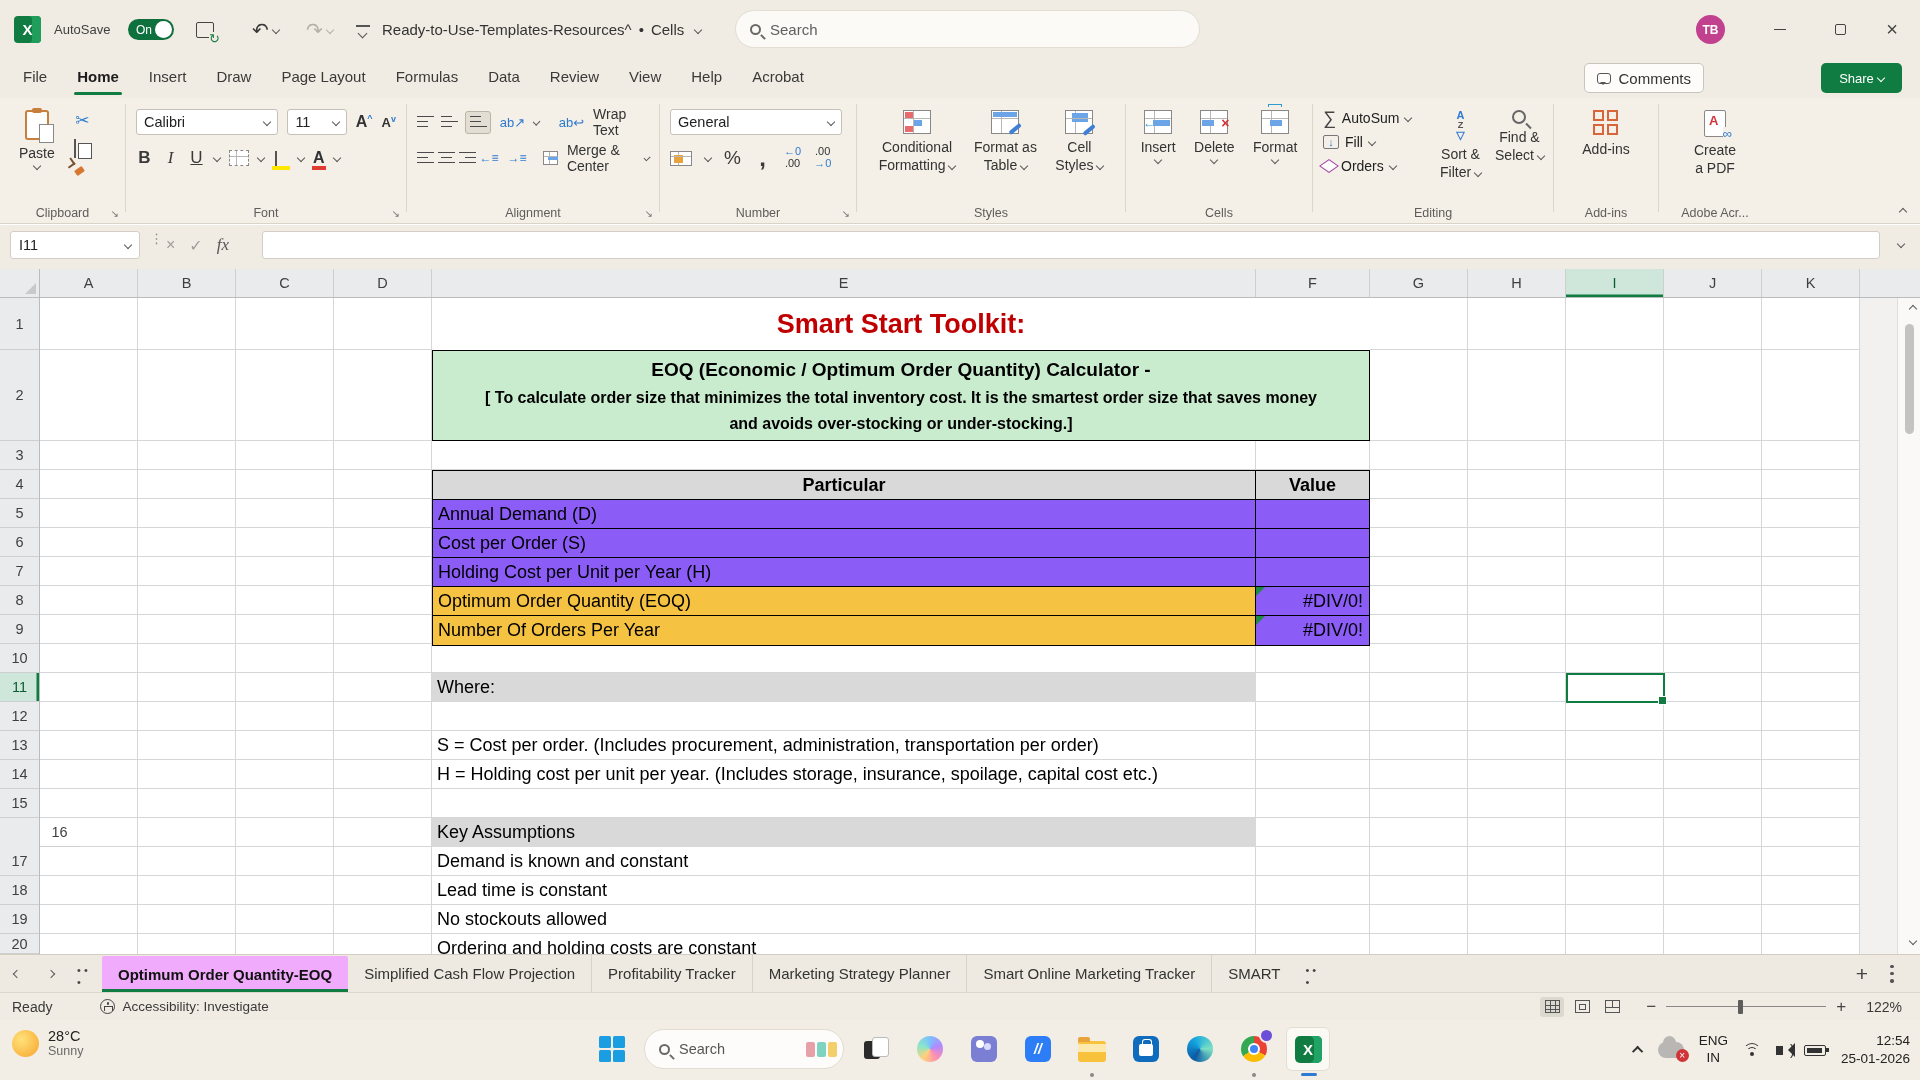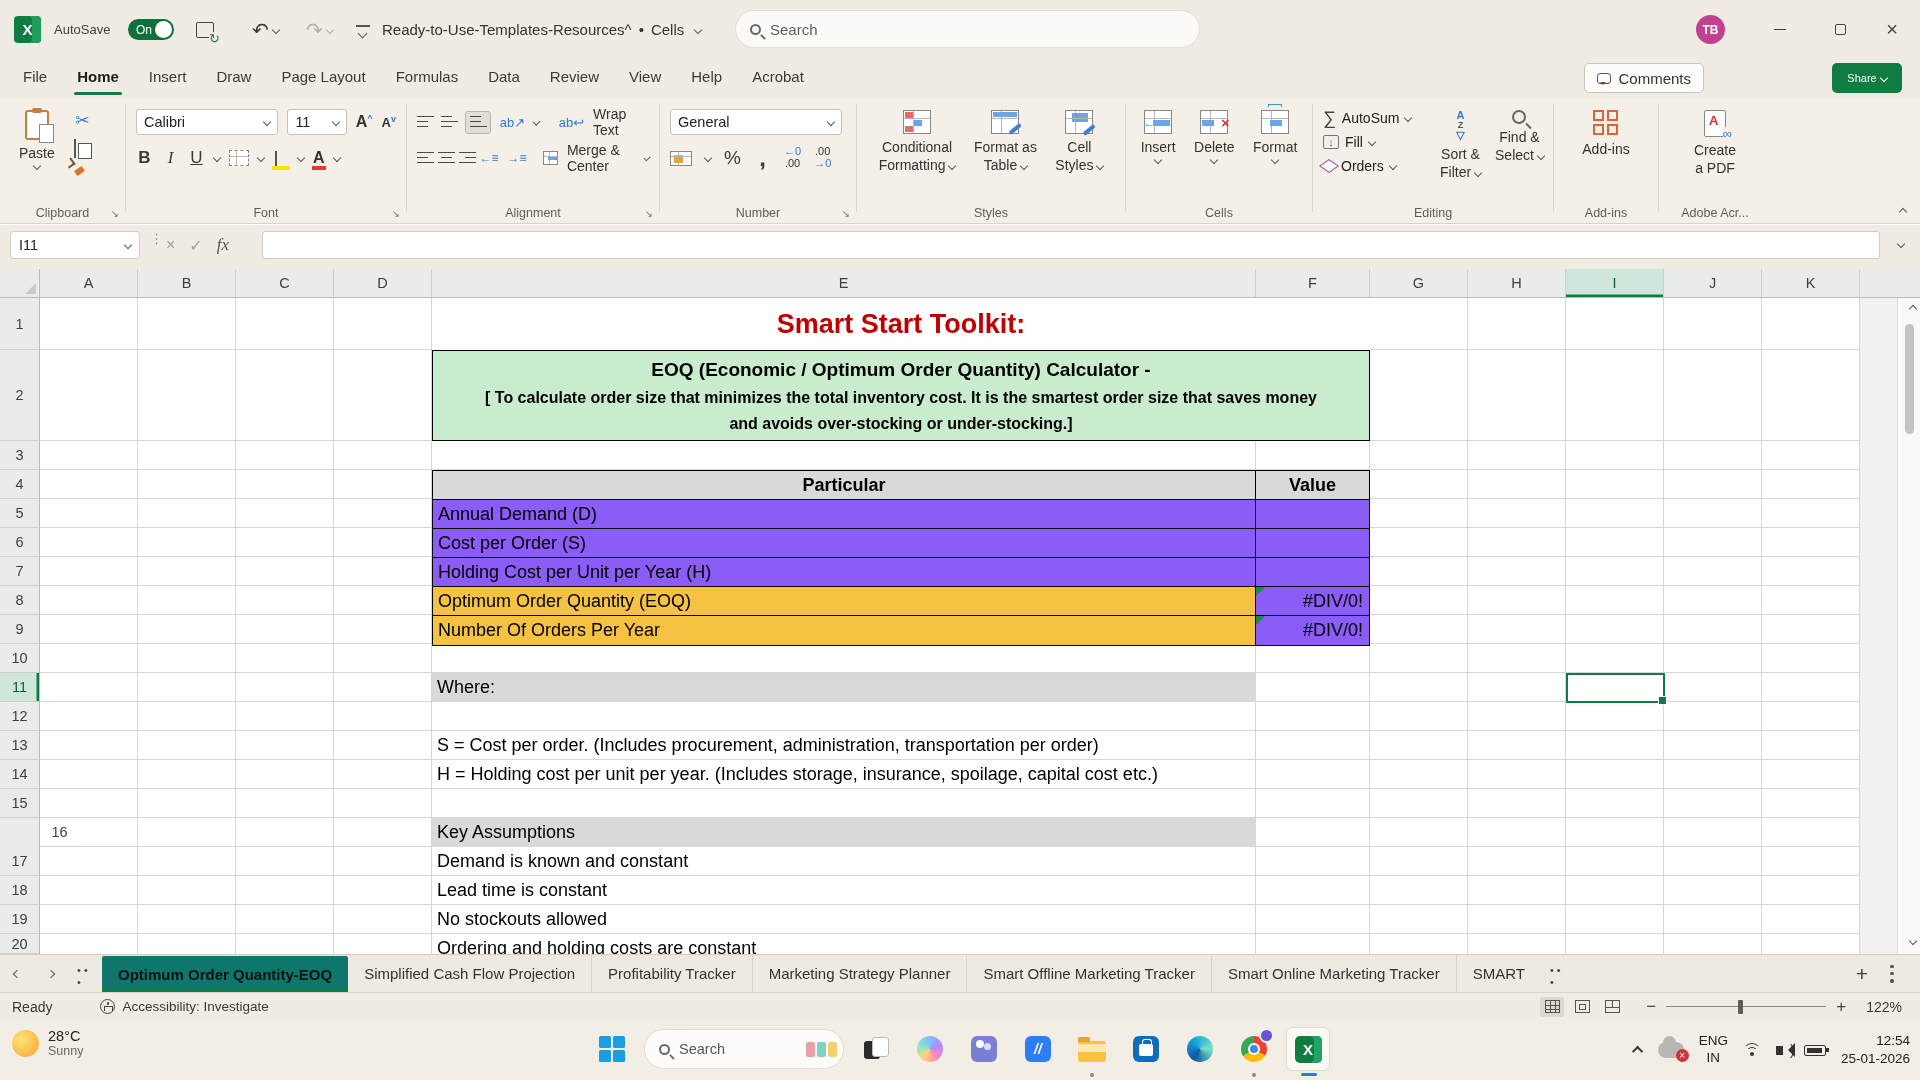--- a/index.html
+++ b/index.html
@@ -45,21 +45,21 @@
   .winbtn .box { width:11px; height:11px; border:1.6px solid #444; border-radius:2px; }
   .winbtn.close { font-size:20px; }
 
   
   .rtab { float:left; height:39px; line-height:36px; padding:0 15px; font-size:15px; color:#3b3a39; position:relative; }
   .rtab.active { font-weight:bold; color:#1d1d1d; }
   .rtab.active::after { content:""; position:absolute; left:12px; right:12px; bottom:3px; height:3px; border-radius:2px; background:#107C41; }
   .comments-btn { position:absolute; right:216px; top:4px; height:30px; border:1px solid #c9c4ba; background:#fdfcfa; border-radius:5px; display:flex; align-items:center; padding:0 12px; gap:7px; font-size:15px; color:#333; }
   .bubble { width:14px; height:11px; border:1.6px solid #555; border-radius:3px; position:relative; }
   .bubble::after { content:""; position:absolute; left:2px; bottom:-5px; border:3px solid transparent; border-top-color:#555; }
-  .share-btn { position:absolute; right:18px; top:4px; height:30px; width:70px; background:#107C41; border-radius:5px; display:flex; align-items:center; justify-content:center; font-size:11px; color:#fff; }
+  .share-btn { position:absolute; right:18px; top:4px; height:30px; width:81px; background:#107C41; border-radius:5px; display:flex; align-items:center; justify-content:center; font-size:13px; color:#fff; }
   .share-btn .cv { border-color:#fff; }
 
   
   #ribbonbody { display:flex; }
   .rgroup { position:relative; height:100%; flex:none; padding-top:8px; }
   .rgroup .glabel { position:absolute; bottom:3px; left:0; right:0; text-align:center; font-size:12.5px; color:#5f5d5b; }
   .rgroup .launcher { position:absolute; bottom:4px; right:6px; font-size:10px; color:#7a7874; }
   .gsep { width:1px; height:108px; background:#dcd6ca; margin-top:6px; flex:none; }
   .bigbtn { display:inline-flex; flex-direction:column; align-items:center; justify-content:flex-start; font-size:14px; color:#333; line-height:1.25; text-align:center; padding:4px 7px; vertical-align:top; }
   .bigbtn .ic { margin-bottom:5px; }
@@ -147,21 +147,21 @@
   #vscroll { position:absolute; top:0; right:0; width:23px; height:656px; background:#faf9f7; border-left:1px solid #e0dedc; }
   #vscroll .thumb { position:absolute; left:7px; top:26px; width:9px; height:110px; background:#c5c3c1; border-radius:5px; }
   #vscroll .arr { position:absolute; left:8px; }
 
   
   #tabsbar { display:flex; align-items:stretch; }
   .tnav { width:34px; display:flex; align-items:center; justify-content:center; }
   .hdots { display:inline-block; width:16px; height:3px; position:relative; }
   .hdots::before { content:"• • •"; font-size:11px; color:#444; position:absolute; top:-8px; letter-spacing:0; }
   .stab { display:flex; align-items:center; padding:0 16px; font-size:15px; color:#333; border-right:1px solid #d8d2c7; white-space:nowrap; }
-  .stab.active { background:#0f766e; font-weight:bold; color:#111; box-shadow:inset 0 -3px 0 #107C41; border-right:none; border-radius:2px 2px 0 0; margin-top:1px; }
+  .stab.active { background:#f0abfc; font-weight:bold; color:#111; box-shadow:inset 0 -3px 0 #107C41; border-right:none; border-radius:2px 2px 0 0; margin-top:1px; }
   .tab-right { margin-left:auto; display:flex; align-items:center; gap:22px; padding-right:26px; }
   .plusbtn { font-size:21px; color:#444; }
   .vdots { width:4px; height:18px; display:inline-flex; flex-direction:column; justify-content:space-between; }
   .vdots i { width:3.5px; height:3.5px; border-radius:50%; background:#555; }
 
   
   #statusbar { display:flex; align-items:center; }
   .acc-ic { width:15px; height:15px; border:1.4px solid #444; border-radius:50%; position:relative; margin-right:7px; }
   .acc-ic::before { content:""; position:absolute; left:5.2px; top:2px; width:2.5px; height:2.5px; border-radius:50%; background:#444; }
   .acc-ic::after { content:""; position:absolute; left:3px; top:6px; width:6.6px; height:4px; border-top:1.6px solid #444; border-left:1.6px solid #444; border-right:1.6px solid #444; }
@@ -736,23 +736,20 @@
   <div class="stab">
       <span>Simplified Cash Flow Projection</span>
     </div>
   <div class="stab">
       <span>Profitability Tracker</span>
     </div>
   <div class="stab">
       <span>Marketing Strategy Planner</span>
     </div>
   <div class="stab">
-      <span>Smart Offline Marketing Tracker</span>
-    </div>
-  <div class="stab">
       <span>Smart Online Marketing Tracker</span>
     </div>
   <div class="stab" style="border-right:none;">
       <span>SMART</span>
     </div>
   <div class="tnav">
       <span class="hdots"></span>
     </div>
   <div class="tab-right">
     <span class="plusbtn"><span>+</span></span>

